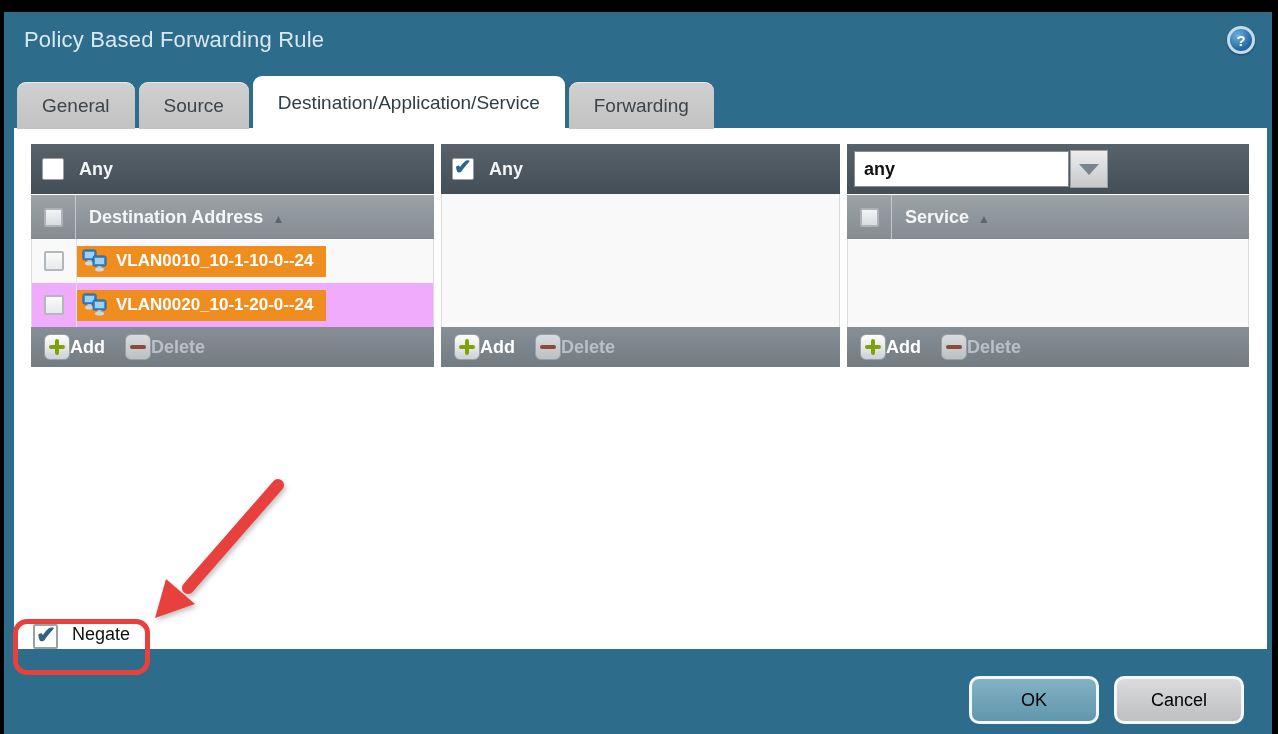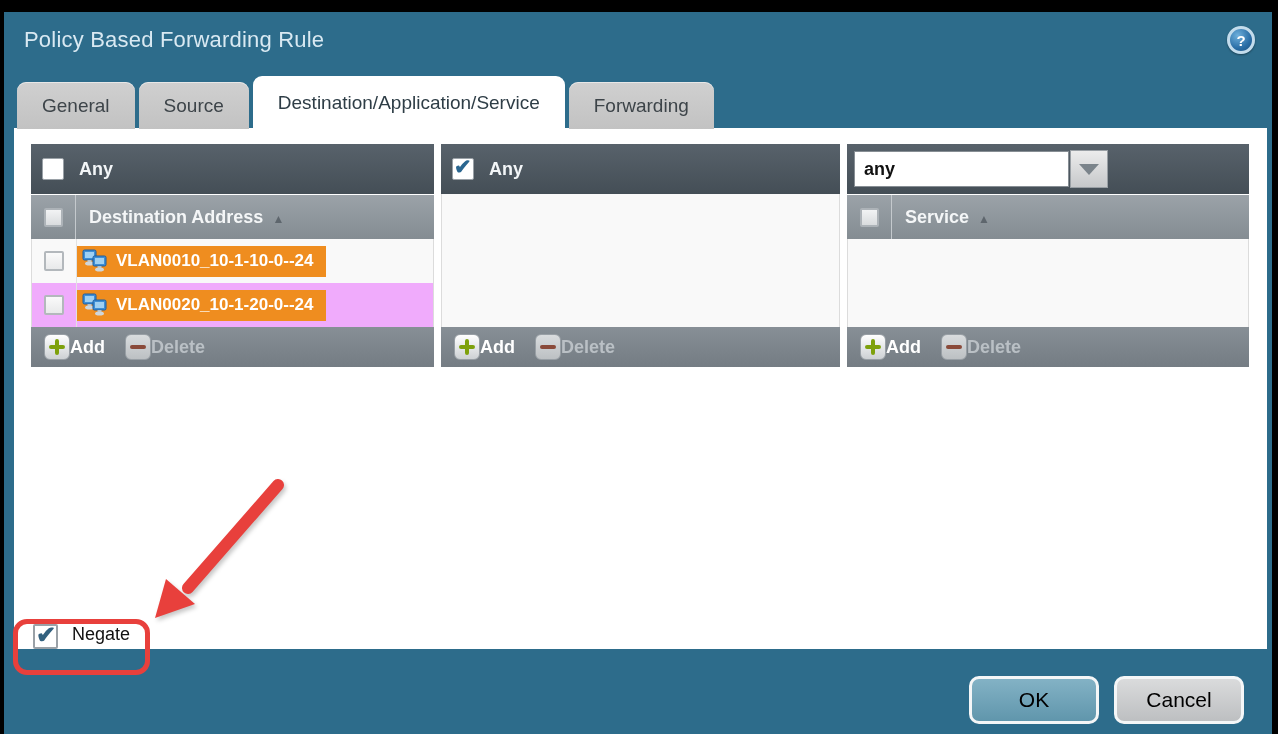--- a/index.html
+++ b/index.html
@@ -150,21 +150,21 @@
   }
   .negate-label { font-size:18px; color:#111; }
   
   .arrow-svg { position:absolute; left:0; top:0; z-index:7; pointer-events:none;
     filter:drop-shadow(2px 3px 2px rgba(0,0,0,.22)); }
   
   .btn {
     position:absolute; height:48px; width:130px; top:664px;
     border:3px solid #f4f6f7; border-radius:10px;
     display:flex; align-items:center; justify-content:center;
-    font-size:21px; color:#000; cursor:pointer; z-index:6;
+    font-size:18px; color:#000; cursor:pointer; z-index:6;
   }
   .btn-ok { left:965px; background:linear-gradient(#83b2c5,#6096ac); }
   .btn-cancel { left:1110px; background:linear-gradient(#dadbdc,#bdbfc1); }
 </style>
 </head>
 <body>
 
 <div class="dialog">
 
   <div class="title">Policy Based Forwarding Rule</div>

